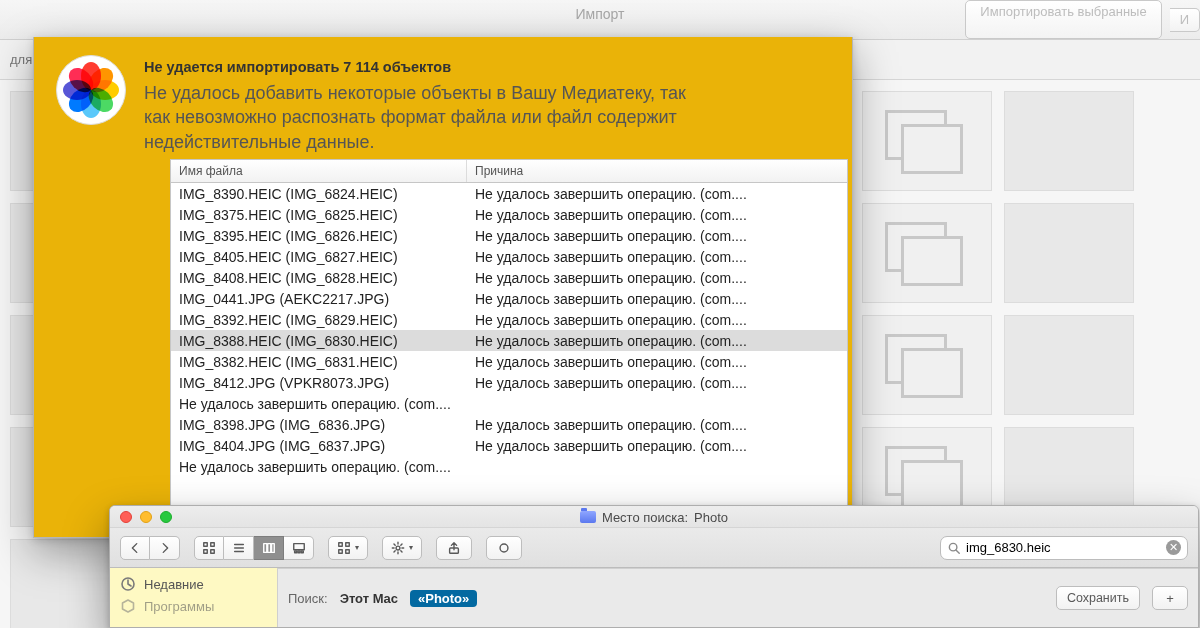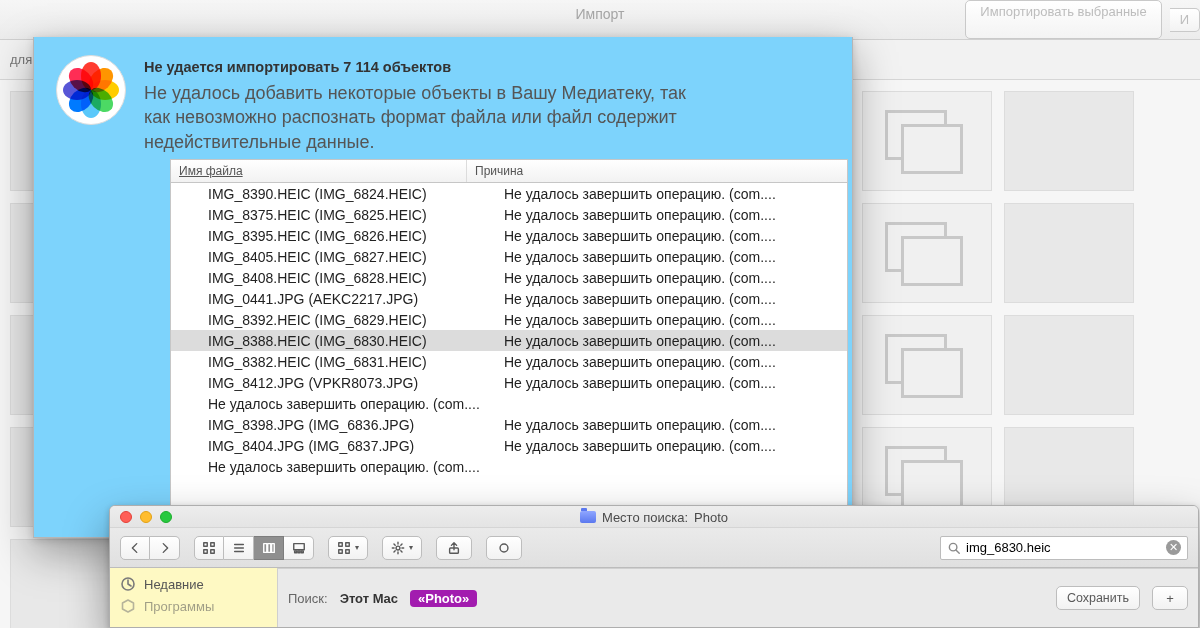--- a/index.html
+++ b/index.html
@@ -76,21 +76,21 @@
   .thumb.stack::after {
     content:""; position:absolute; left:38px; top:32px;
     width:56px; height:44px; border:3px solid #c8c8c8; background:#f0f0f0;
   }
 
   
   .dialog {
     position: absolute;
     left: 33px; top: 37px;
     width: 820px; height: 501px;
-    background: #7dd3fc;
+    background: #eab308;
     border: 1px solid #b5b5b5;
     border-top: none;
     box-shadow: 0 15px 40px rgba(0,0,0,0.35), 0 2px 8px rgba(0,0,0,0.15);
   }
   .dlg-head {
     display: flex;
     padding: 18px 24px 6px 22px;
     gap: 18px;
   }
   .photos-icon {
@@ -124,28 +124,27 @@
     background: #fff;
     border: 1px solid #c6c6c6;
   }
   .dlg-table-head {
     display: flex;
     height: 23px;
     background: linear-gradient(#ffffff, #f2f2f2);
     border-bottom: 1px solid #c6c6c6;
     font-size: 12px; color: #555;
   }
-  .col-name { width: 296px; padding: 4px 8px; border-right: 1px solid #dcdcdc; text-decoration: underline; }
+  .col-name { width: 296px; padding: 4px 8px; border-right: 1px solid #dcdcdc; }
   .col-reason { flex: 1; padding: 4px 8px; }
   .dlg-rows { }
   .row {
     display: flex;
     font-size: 14px;
     color: #222;
-    padding-left: 29px;
   }
   .row.sel { background: #dcdcdc; }
   .row .c1 { width: 296px; padding: 2.5px 8px; white-space: nowrap; overflow: hidden; text-overflow: ellipsis; }
   .row .c2 { flex: 1; padding: 2.5px 8px; white-space: nowrap; overflow: hidden; text-overflow: ellipsis; }
 
   
   .finder {
     position: absolute;
     left: 109px; top: 505px;
     width: 1090px; height: 123px;
@@ -206,21 +205,21 @@
     height: 24px; min-width: 36px; padding: 0 8px;
     display: inline-flex; align-items:center; justify-content:center; gap:2px;
     background: linear-gradient(#ffffff, #f2f2f2);
     border: 1px solid #bdbdbd; border-radius: 5px;
     color:#595959;
   }
   .btn-single .caret { font-size: 8px; margin-left:2px; }
   .search {
     margin-left: auto;
     height: 24px; width: 248px;
-    border: 1px solid #bcbcbc; border-radius: 2px;
+    border: 1px solid #bcbcbc; border-radius: 7px;
     background: #fff;
     display: flex; align-items: center; padding: 0 6px;
     color: #333;
   }
   .search .mag {
     width: 14px; height: 14px; color:#8a8a8a; flex:none; margin-right:5px;
   }
   .search input {
     border:none; outline:none; flex:1; font-size:13px; background:transparent;
   }
@@ -242,21 +241,21 @@
     flex:1;
     background:#eaeaea;
     border-top:1px solid #d0d0d0;
     padding: 6px 10px;
     display:flex; align-items:center; gap:12px;
     font-size: 13px; color:#444;
   }
   .scope-label { color:#666; }
   .scope-opt { font-weight:600; color:#333; }
   .scope-pill {
-    background:#a21caf; color:#fff; border-radius:4px;
+    background:#0369a1; color:#fff; border-radius:4px;
     padding:1px 8px; font-weight:600;
   }
   .scope-save {
     margin-left:auto;
   }
   .scope-save .btn-single { font-size:12.5px; padding:0 10px; }
   .scope-add { width:24px; padding:0; }
 
   
   svg { stroke: currentColor; fill: none; stroke-width: 1.6; stroke-linecap: round; stroke-linejoin: round; }

